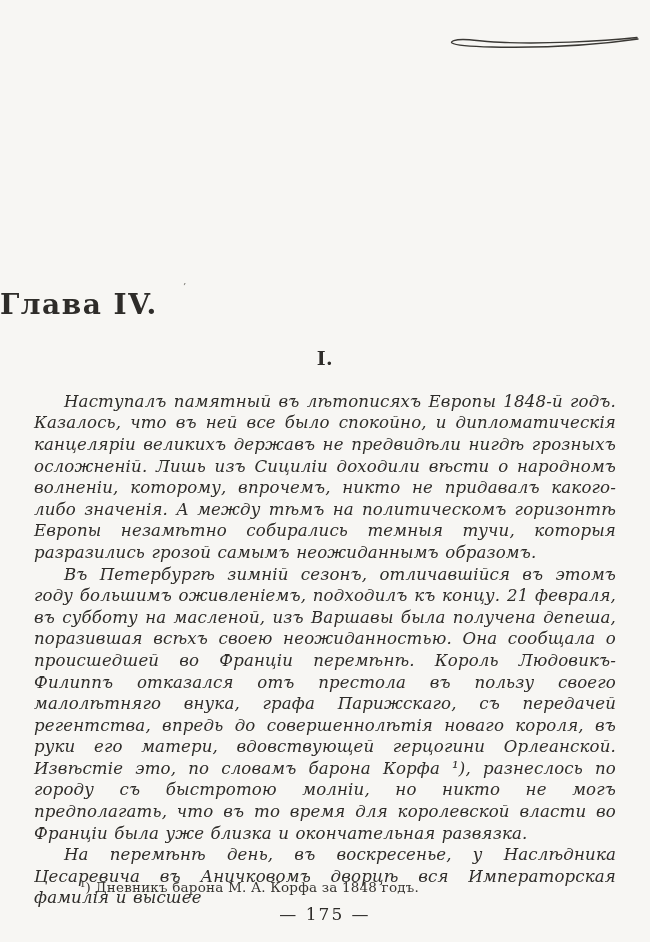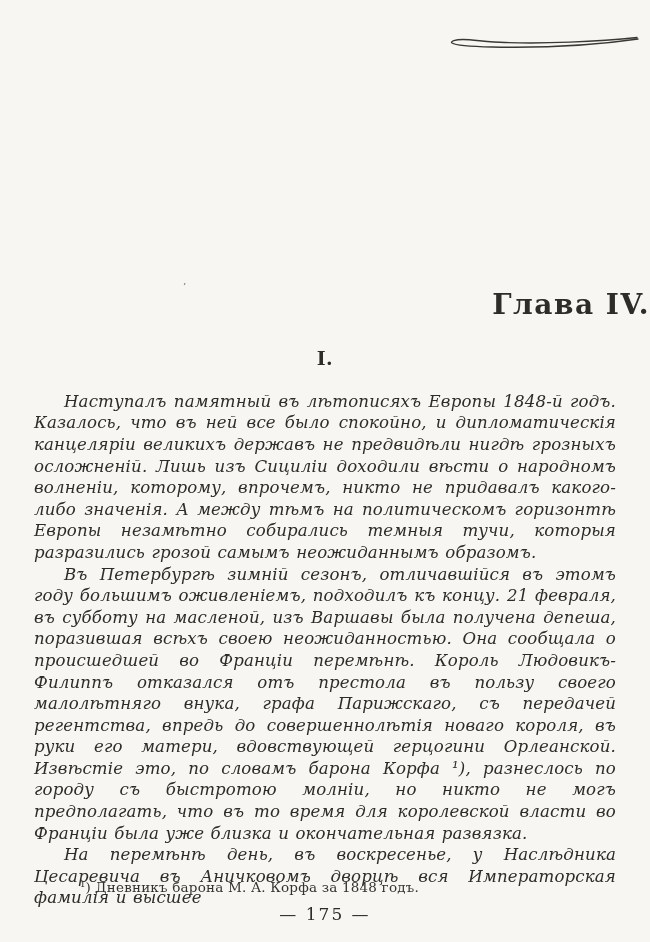--- a/index.html
+++ b/index.html
@@ -33,21 +33,21 @@
   .speck {
     position: absolute;
     top: 281px;
     left: 183px;
     font-size: 10px;
     color: #6f6c66;
   }
   .chapter-heading {
     margin: 0;
     padding-top: 290px;
-    text-align: right;
+    text-align: left;
     font-size: 28px;
     font-weight: bold;
     letter-spacing: 1.5px;
     line-height: 1.1;
   }
   .section-number {
     margin-top: 26px;
     text-align: center;
     font-size: 19px;
     font-weight: bold;

